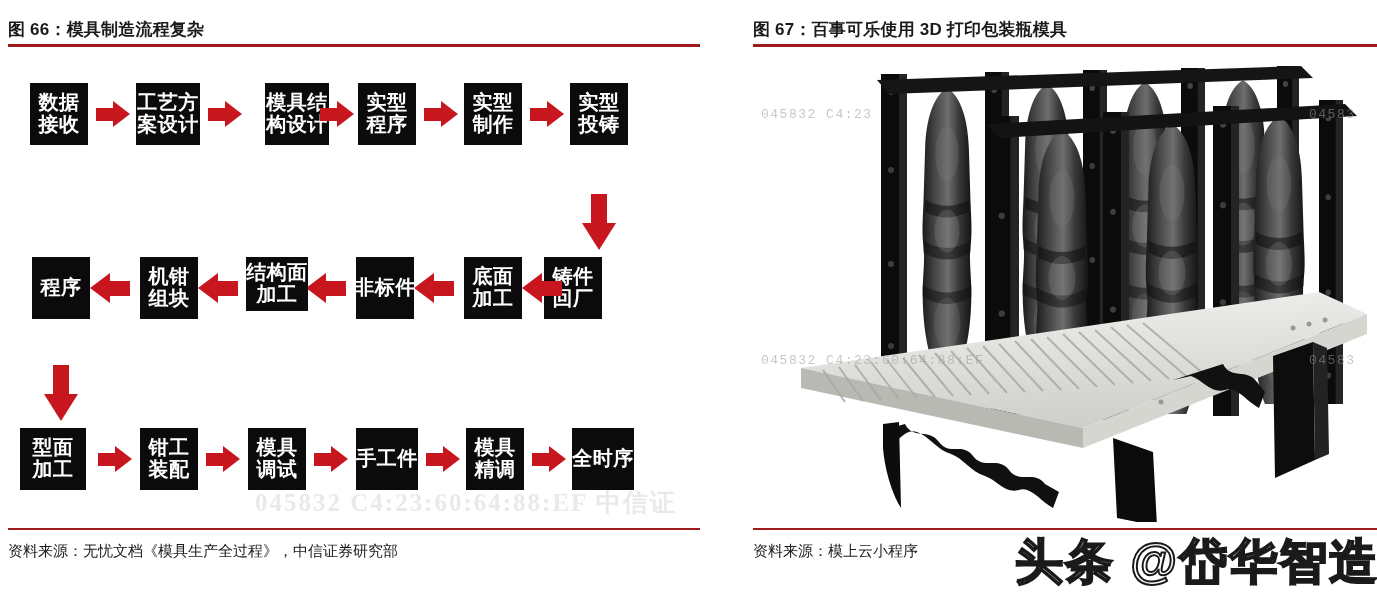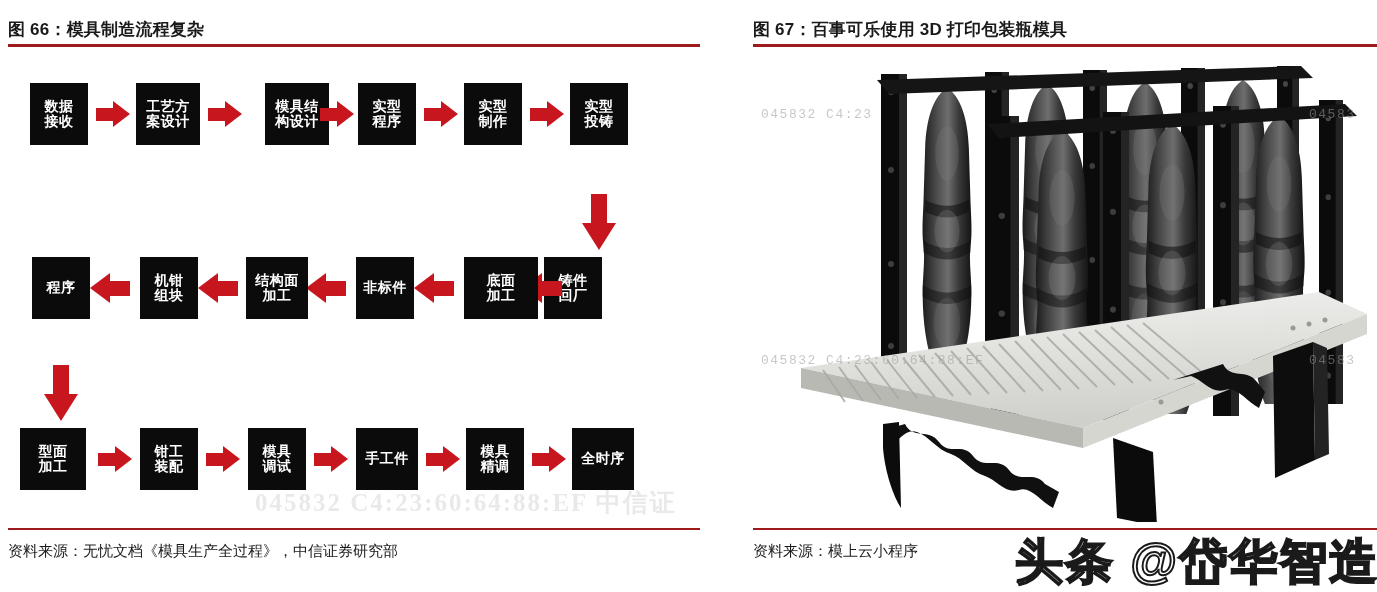--- a/index.html
+++ b/index.html
@@ -42,21 +42,21 @@
 
   
   .flow { position: absolute; left: 0; top: 0; width: 700px; height: 520px; }
 
   .node {
     position: absolute;
     background: #0b0b0b;
     color: #ffffff;
     display: flex; flex-direction: column;
     align-items: center; justify-content: center;
-    font-size: 14px; font-weight: 700;
+    font-size: 20px; font-weight: 700;
     line-height: 1.08;
     letter-spacing: 0.5px;
     text-align: center;
   }
   .node .ln { display: block; white-space: nowrap; }
 
   
   .arrow-r {
     position: absolute;
     width: 34px; height: 26px;
@@ -198,38 +198,38 @@
 
       <div class="node" style="left:544px; top:257px; width:58px; height:62px;">
         <span class="ln">铸件</span>
         <span class="ln">回厂</span>
       </div>
       <div class="arrow-l" style="left:522px; top:273px;">
         <div class="shaft"></div>
           <div class="head"></div>
       </div>
 
-      <div class="node" style="left:464px; top:257px; width:74px; height:62px;">
+      <div class="node" style="left:464px; top:257px; width:58px; height:62px;">
         <span class="ln">底面</span>
         <span class="ln">加工</span>
       </div>
       <div class="arrow-l" style="left:414px; top:273px;">
         <div class="shaft"></div>
           <div class="head"></div>
       </div>
 
       <div class="node" style="left:356px; top:257px; width:58px; height:62px;">
         <span class="ln">非标件</span>
       </div>
       <div class="arrow-l" style="left:306px; top:273px;">
         <div class="shaft"></div>
           <div class="head"></div>
       </div>
 
-      <div class="node" style="left:246px; top:257px; width:62px; height:62px;">
+      <div class="node" style="left:246px; top:257px; width:62px; height:54px;">
         <span class="ln">结构面</span>
         <span class="ln">加工</span>
       </div>
       <div class="arrow-l" style="left:198px; top:273px;">
         <div class="shaft"></div>
           <div class="head"></div>
       </div>
 
       <div class="node" style="left:140px; top:257px; width:58px; height:62px;">
         <span class="ln">机钳</span>

